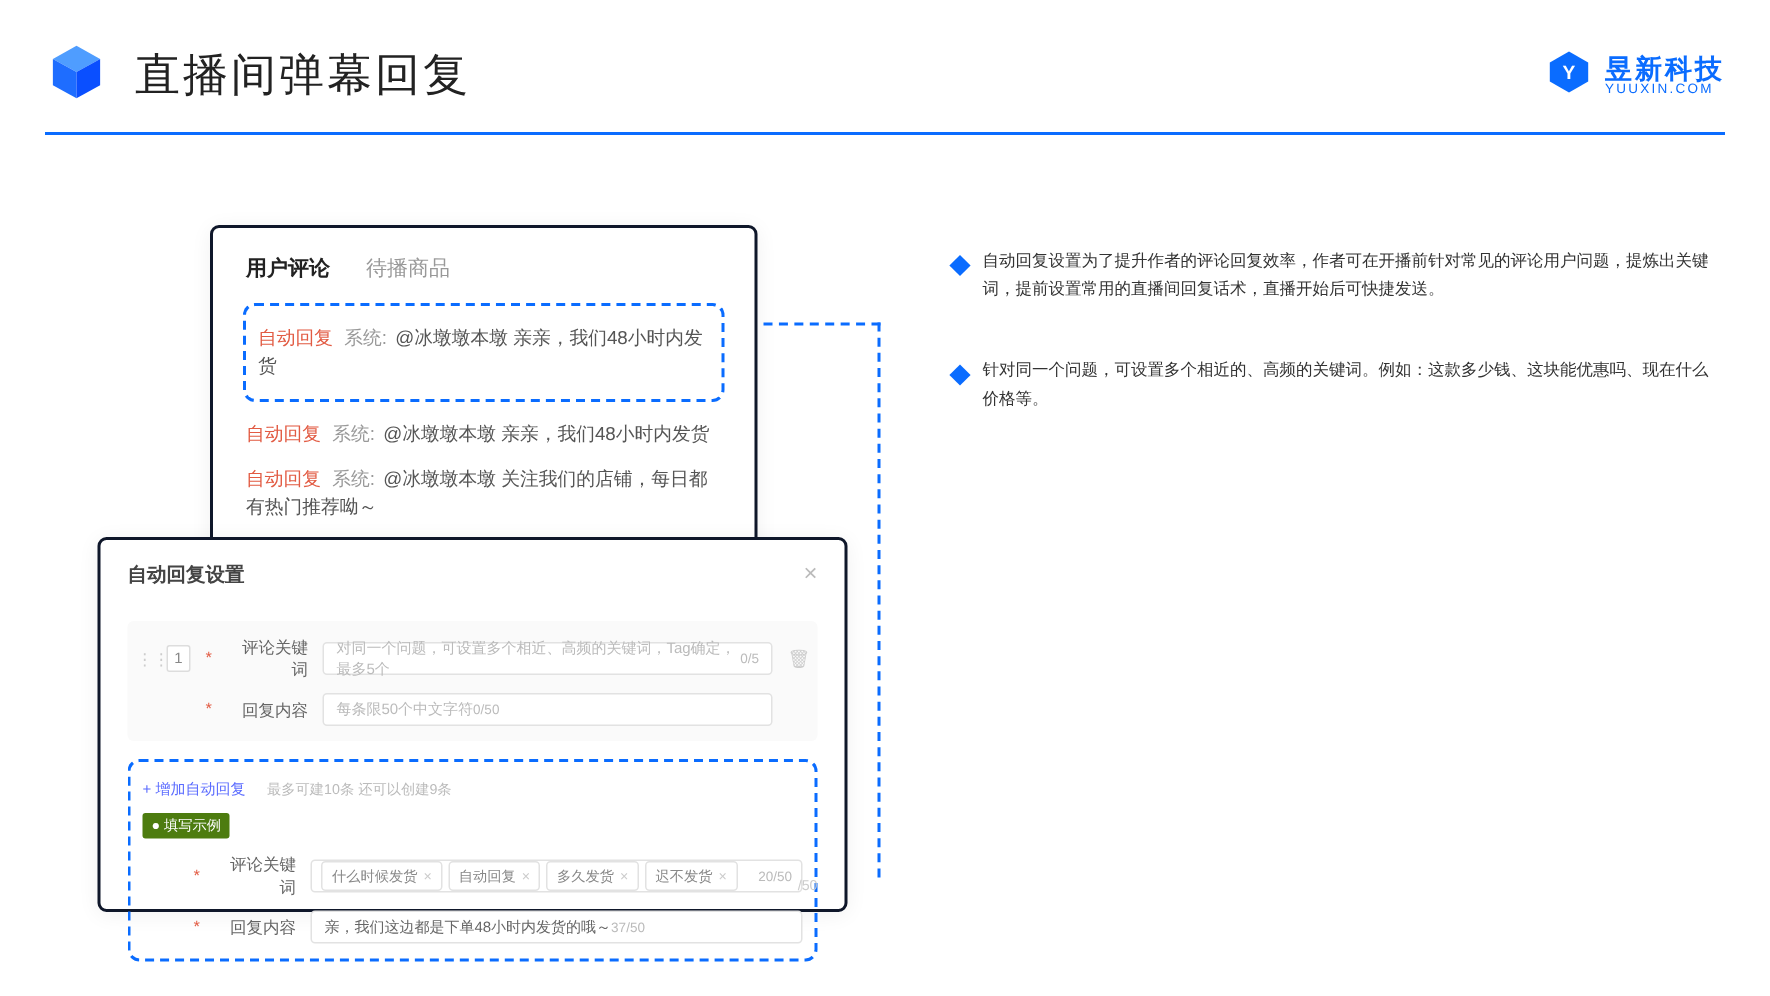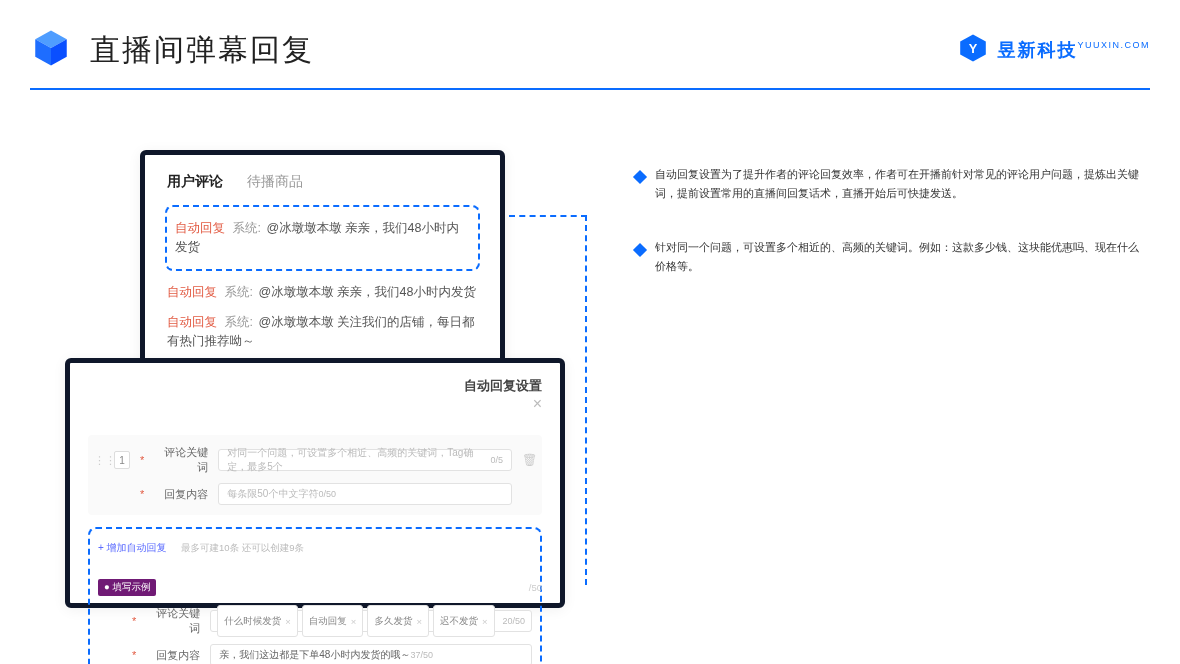--- a/index.html
+++ b/index.html
@@ -4,56 +4,56 @@
 <style>
   * { box-sizing: border-box; margin: 0; padding: 0; }
   html, body { width: 1180px; height: 664px; font-family: "Microsoft YaHei", Arial, sans-serif; background: #fff; color: #333; }
   
   .header { position: absolute; left: 30px; right: 30px; top: 20px; height: 60px; display: flex; align-items: center; justify-content: space-between; }
   .header-left { display: flex; align-items: center; gap: 18px; }
   .cube-icon svg { width: 42px; height: 42px; }
   .page-title { font-size: 30px; font-weight: 500; color: #222; letter-spacing: 2px; }
   .brand { display: flex; align-items: center; gap: 8px; }
   .brand-logo svg { width: 32px; height: 32px; }
-  .brand-text { display: flex; flex-direction: row; line-height: 1; }
+  .brand-text { display: flex; flex-direction: column; line-height: 1; }
   .brand-cn { font-size: 18px; font-weight: 700; color: #0a6cff; letter-spacing: 2px; }
   .brand-en { font-size: 9px; color: #0a6cff; letter-spacing: 1.5px; }
   .divider { position: absolute; left: 30px; right: 30px; top: 88px; height: 2px; background: #0a6cff; }
 
   
   .mock-wrap { position: absolute; left: 65px; top: 150px; width: 510px; height: 470px; }
-  .card { position: absolute; background: #fff; border: 5px solid #0f172a; border-radius: 6px; box-shadow: 0 2px 14px rgba(0,0,0,.06); }
+  .card { position: absolute; background: #fff; border: 2px solid #0f172a; border-radius: 6px; box-shadow: 0 2px 14px rgba(0,0,0,.06); }
   
   .card-comments { left: 75px; top: 0; width: 365px; height: 220px; padding: 18px 22px 0; }
   .tabs { display: flex; gap: 24px; font-size: 14px; color: #999; margin-bottom: 14px; }
   .tabs .active { color: #222; font-weight: 600; }
   .comment-item { font-size: 12.5px; line-height: 1.5; color: #555; padding: 6px 0; }
   .tag-auto { color: #e25b43; margin-right: 4px; }
   .sys-label { color: #999; margin-right: 2px; }
   .comment-highlight { border: 2px dashed #0a6cff; border-radius: 8px; padding: 6px 8px; margin: 2px -2px 6px; }
   
   .card-settings { left: 0; top: 208px; width: 500px; height: 250px; padding: 14px 18px 0; z-index: 2; }
-  .settings-head { display: flex; align-items: flex-end; justify-content: space-between; font-size: 13px; color: #444; font-weight: 600; padding-bottom: 8px; flex-direction: column; }
+  .settings-head { display: flex; align-items: flex-end; justify-content: space-between; font-size: 13px; color: #444; font-weight: 600; padding-bottom: 8px; }
   .close-x { color: #bbb; font-size: 16px; font-weight: 400; cursor: pointer; }
   .row-block { background: #fafafa; border-radius: 4px; padding: 10px 6px; margin-top: 14px; position: relative; }
   .form-row { display: flex; align-items: center; gap: 10px; font-size: 11px; }
   .drag-dots { color: #ccc; width: 10px; text-align: center; }
   .row-num { width: 16px; height: 18px; border: 1px solid #ddd; border-radius: 2px; display: flex; align-items: center; justify-content: center; font-size: 10px; color: #888; background:#fff; }
   .req-star { color: #e25b43; }
   .field-label { color: #666; width: 54px; text-align: right; }
   .text-input { flex: 1; height: 22px; border: 1px solid #e2e2e2; border-radius: 3px; padding: 0 8px; font-size: 10px; color: #666; display:flex; align-items:center; justify-content:flex-start; background:#fff; }
   .text-input .placeholder { color: #bbb; }
   .counter { color: #bbb; font-size: 9px; }
   .trash { color: #ccc; font-size: 12px; width: 14px; text-align:center; }
   .form-row + .form-row { margin-top: 8px; }
   .highlight-box { border: 2px dashed #0a6cff; border-radius: 8px; padding: 8px 8px 10px; margin-top: 12px; }
   .add-link { font-size: 10px; color: #5a6bff; margin-right: 10px; }
   .hint-small { font-size: 9.5px; color: #bbb; }
-  .badge-example { display:inline-block; background:#701a75; color:#fff; font-size:9.5px; padding:2px 6px; border-radius:2px; margin:24px 0 6px 0; }
-  .chip { display:inline-flex; align-items:center; background:#fff; border:1px solid #e2e2e2; border-radius:3px; height:32px; padding:0 6px; font-size:9.5px; color:#888; }
+  .badge-example { display:inline-block; background:#4d7c0f; color:#fff; font-size:9.5px; padding:2px 6px; border-radius:2px; margin:8px 0 6px 0; }
+  .chip { display:inline-flex; align-items:center; background:#fff; border:1px solid #e2e2e2; border-radius:3px; height:20px; padding:0 6px; font-size:9.5px; color:#888; }
   .chip .x { margin-left:4px; color:#ccc; }
   .kw-field { flex: 1; height: 22px; border: 1px solid #e2e2e2; border-radius: 3px; padding: 0 6px; display:flex; align-items:center; gap:4px; background:#fff; }
 
   
   .partial-cap { position:absolute; right:18px; bottom:10px; font-size:9.5px; color:#ccc; }
 
   
   .connector { position:absolute; left:520px; top:65px; width:2px; height:370px; border-right:2px dashed #0a6cff; }
   .connector-h { position:absolute; left:444px; top:65px; width:78px; height:2px; border-top:2px dashed #0a6cff; }
 

